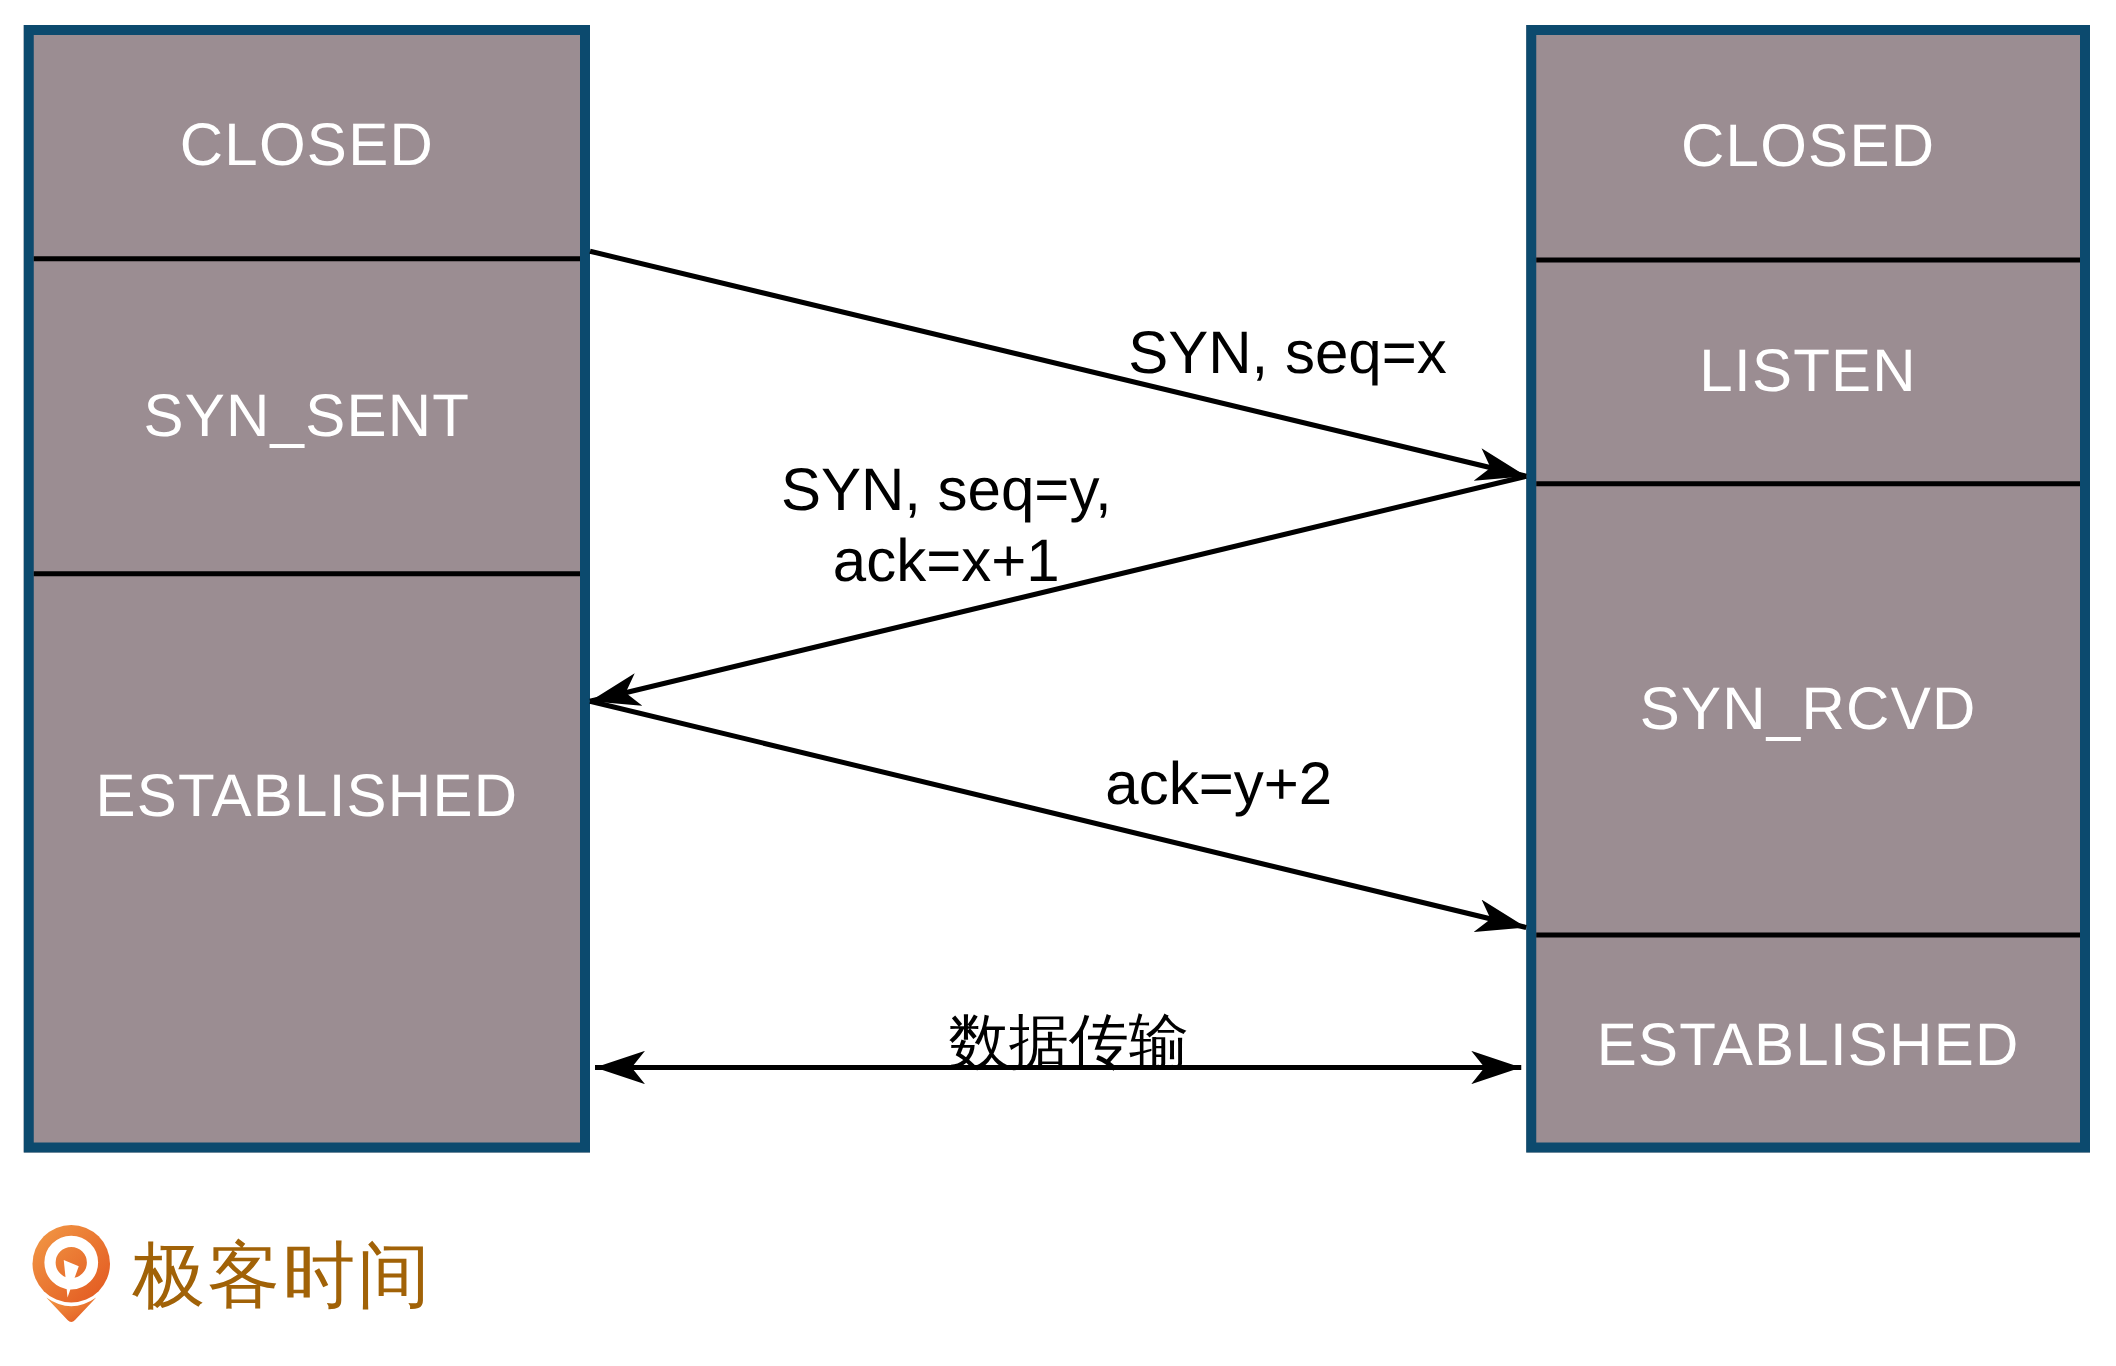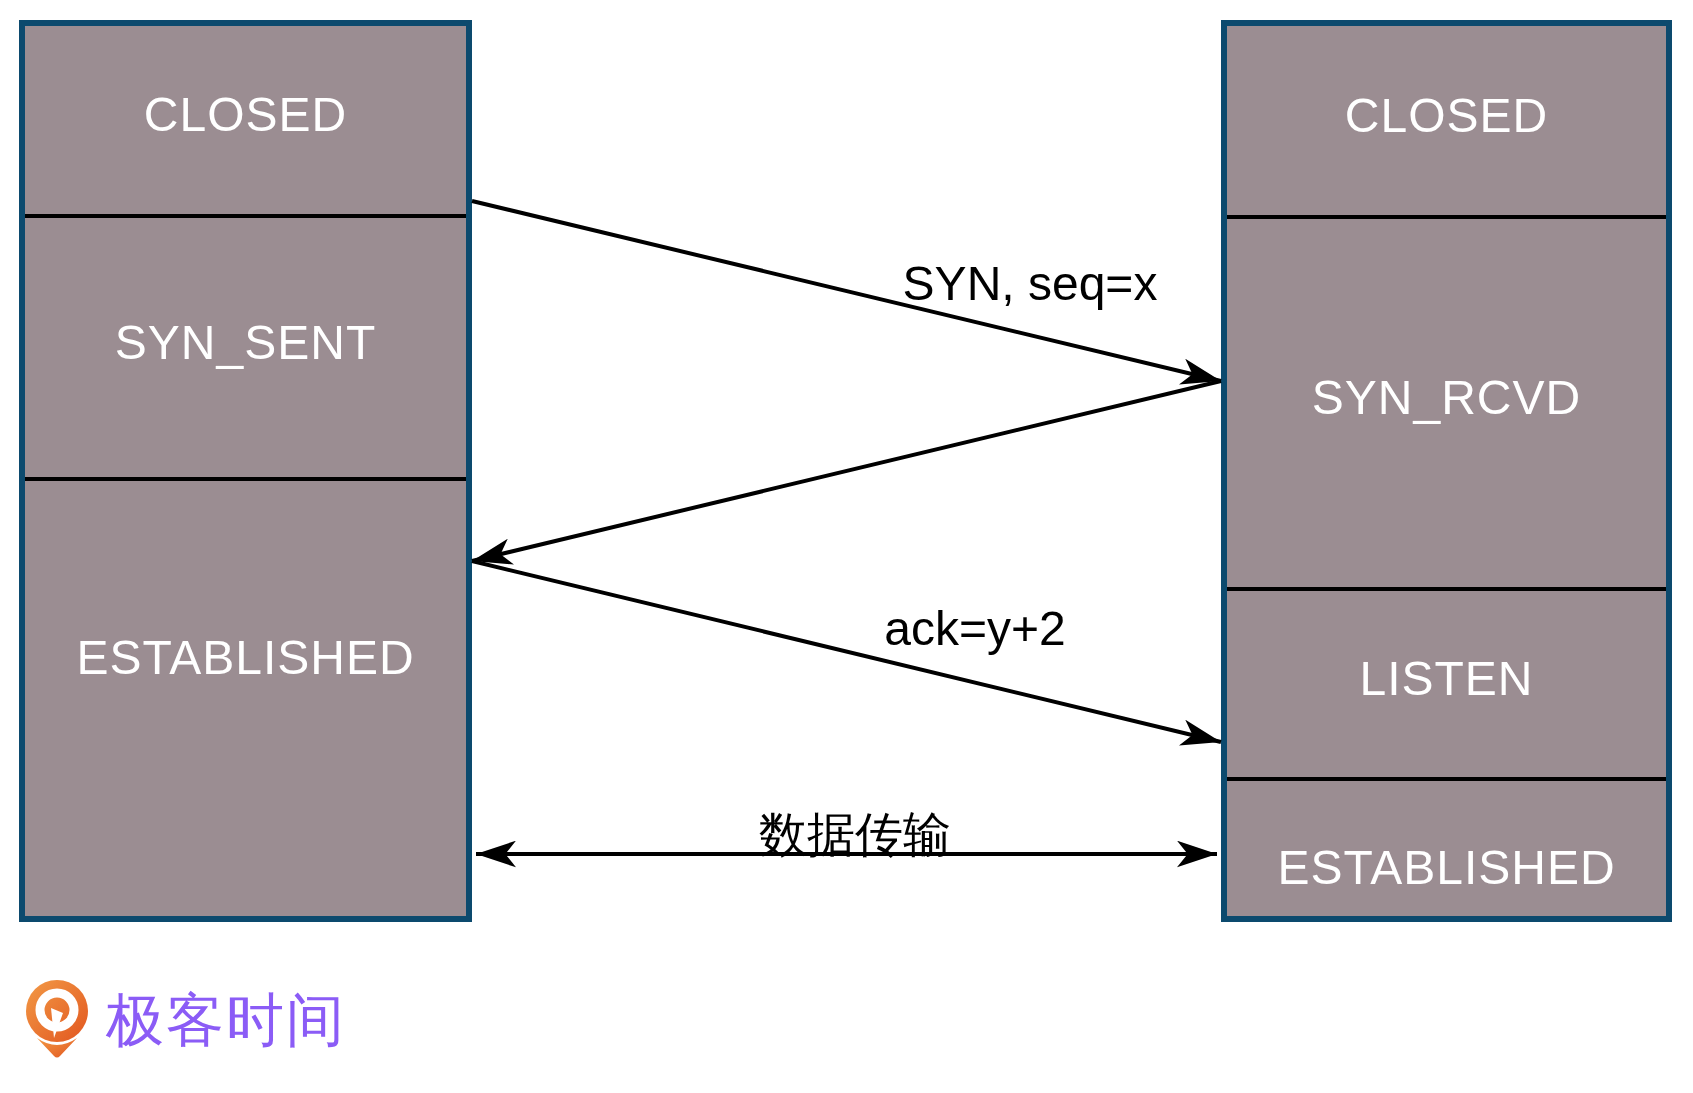--- a/index.html
+++ b/index.html
@@ -2,44 +2,43 @@
 <html><head>
 <meta charset="utf-8">
 <style>
   html,body{margin:0;padding:0;background:#ffffff;}
   #stage{
     position:relative;width:1693px;height:1093px;background:#ffffff;overflow:hidden;
     font-family:"Liberation Sans","DejaVu Sans",sans-serif;
   }
   .col{
     position:absolute;top:20px;box-sizing:border-box;
-    border:6px solid #0c4a6e;display:flex;flex-direction:column;
+    border:8px solid #0c4a6e;display:flex;flex-direction:column;
     background:#9b8d92;
-    gap:11px;
   }
   .col .cell{
     box-sizing:border-box;flex:none;display:flex;align-items:center;justify-content:center;
     border-top:4px solid #000;
   }
   .col .cell:first-child{border-top:none;}
   .state-label{
     color:#ffffff;font-size:48px;letter-spacing:1px;white-space:nowrap;
   }
   #client-col{left:19px;width:453px;height:902px;}
   #server-col{left:1221px;width:451px;height:902px;}
   #arrows{position:absolute;left:0;top:0;width:1693px;height:1093px;pointer-events:none;}
   .msg-label{
     position:absolute;transform:translate(-50%,-50%);
     color:#000;font-size:48px;text-align:center;line-height:57px;white-space:nowrap;margin-top:12px;
   }
   #brand{
     position:absolute;left:24px;top:980px;display:flex;align-items:center;
   }
   #brand-text{
-    margin-left:16px;color:#8b5cf6;font-size:58px;letter-spacing:2px;white-space:nowrap;
+    margin-left:16px;color:#a16207;font-size:58px;letter-spacing:2px;white-space:nowrap;
   }
 </style>
 </head>
 <body>
 
 <div id="stage">
 
   <div id="client-col" class="col">
     <div class="cell" style="height:177px">
       <span class="state-label">CLOSED</span>
@@ -49,45 +48,49 @@
     </div>
     <div class="cell" style="height:357px">
       <span class="state-label">ESTABLISHED</span>
     </div>
   </div>
 
   <div id="server-col" class="col">
     <div class="cell" style="height:178px">
       <span class="state-label">CLOSED</span>
     </div>
+    <div class="cell" style="height:179px">
+      <span class="state-label">LISTEN</span>
+    </div>
     <div class="cell" style="height:361px">
       <span class="state-label">SYN_RCVD</span>
-    </div>
-    <div class="cell" style="height:179px">
-      <span class="state-label">LISTEN</span>
     </div>
     <div class="cell" style="height:176px">
       <span class="state-label">ESTABLISHED</span>
     </div>
   </div>
 
   <svg id="arrows" viewBox="0 0 1693 1093" xmlns="http://www.w3.org/2000/svg">
     <defs>
       <marker id="ah" viewBox="0 0 12 8" refX="12" refY="4" markerWidth="40" markerHeight="27" markerUnits="userSpaceOnUse" orient="auto-start-reverse">
         <path d="M0,0 L12,4 L0,8 L3.2,4 Z" fill="#000"></path>
       </marker>
     </defs>
     <line x1="472" y1="201" x2="1221" y2="381" stroke="#000" stroke-width="4" marker-end="url(#ah)"></line>
     <line x1="1221" y1="381" x2="472" y2="561" stroke="#000" stroke-width="4" marker-end="url(#ah)"></line>
     <line x1="472" y1="561" x2="1221" y2="742" stroke="#000" stroke-width="4" marker-end="url(#ah)"></line>
     <line x1="476" y1="854" x2="1217" y2="854" stroke="#000" stroke-width="4" marker-start="url(#ah)" marker-end="url(#ah)"></line>
   </svg>
 
   <div class="msg-label" style="left:1030px;top:271px">SYN, seq=x</div>
 
+  <div class="msg-label" style="left:757px;top:409px">
+    <div>SYN, seq=y,</div>
+    <div>ack=x+1</div>
+  </div>
 
   <div class="msg-label" style="left:975px;top:616px">
     <div>ack=y+2</div>
   </div>
 
   <div class="msg-label" style="left:855px;top:822px;font-size:48px">数据传输</div>
 
   <div id="brand">
     <svg width="66" height="82" viewBox="0 0 66 82" xmlns="http://www.w3.org/2000/svg">
       <defs>

